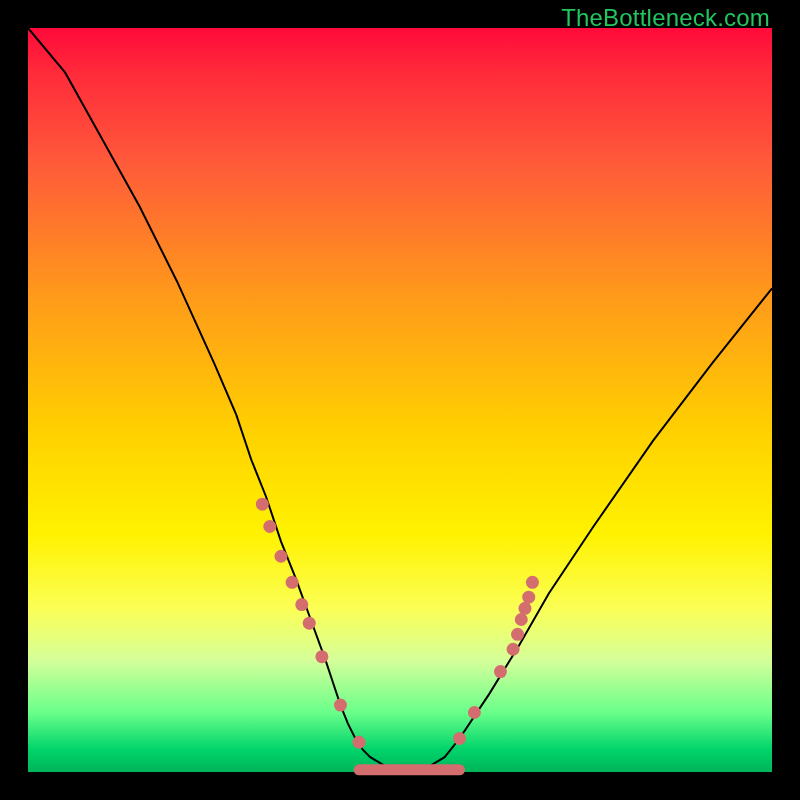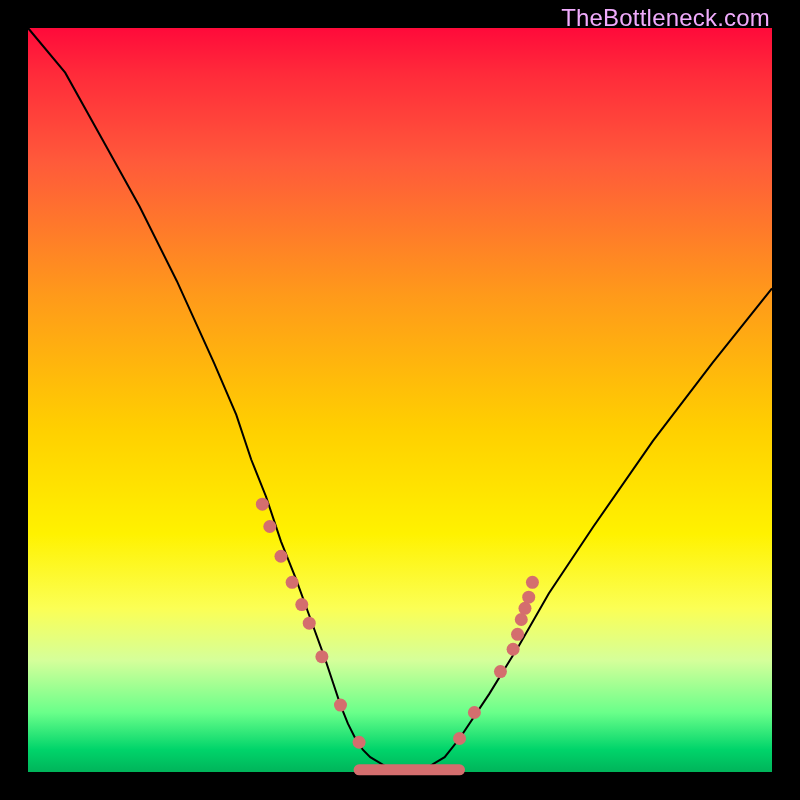--- a/index.html
+++ b/index.html
@@ -29,21 +29,21 @@
       #00d46a 97%,
       #00b45a 100%);
   }
   .watermark {
     position: absolute;
     right: 30px;
     top: 4px;
     font-family: Arial, Helvetica, sans-serif;
     font-size: 24px;
     letter-spacing: 0.2px;
-    color: #f0abfc;
+    color: #22c55e;
     font-weight: 500;
   }
   svg.curve {
     position: absolute;
     left: 0;
     top: 0;
     width: 744px;
     height: 744px;
     overflow: visible;
   }

